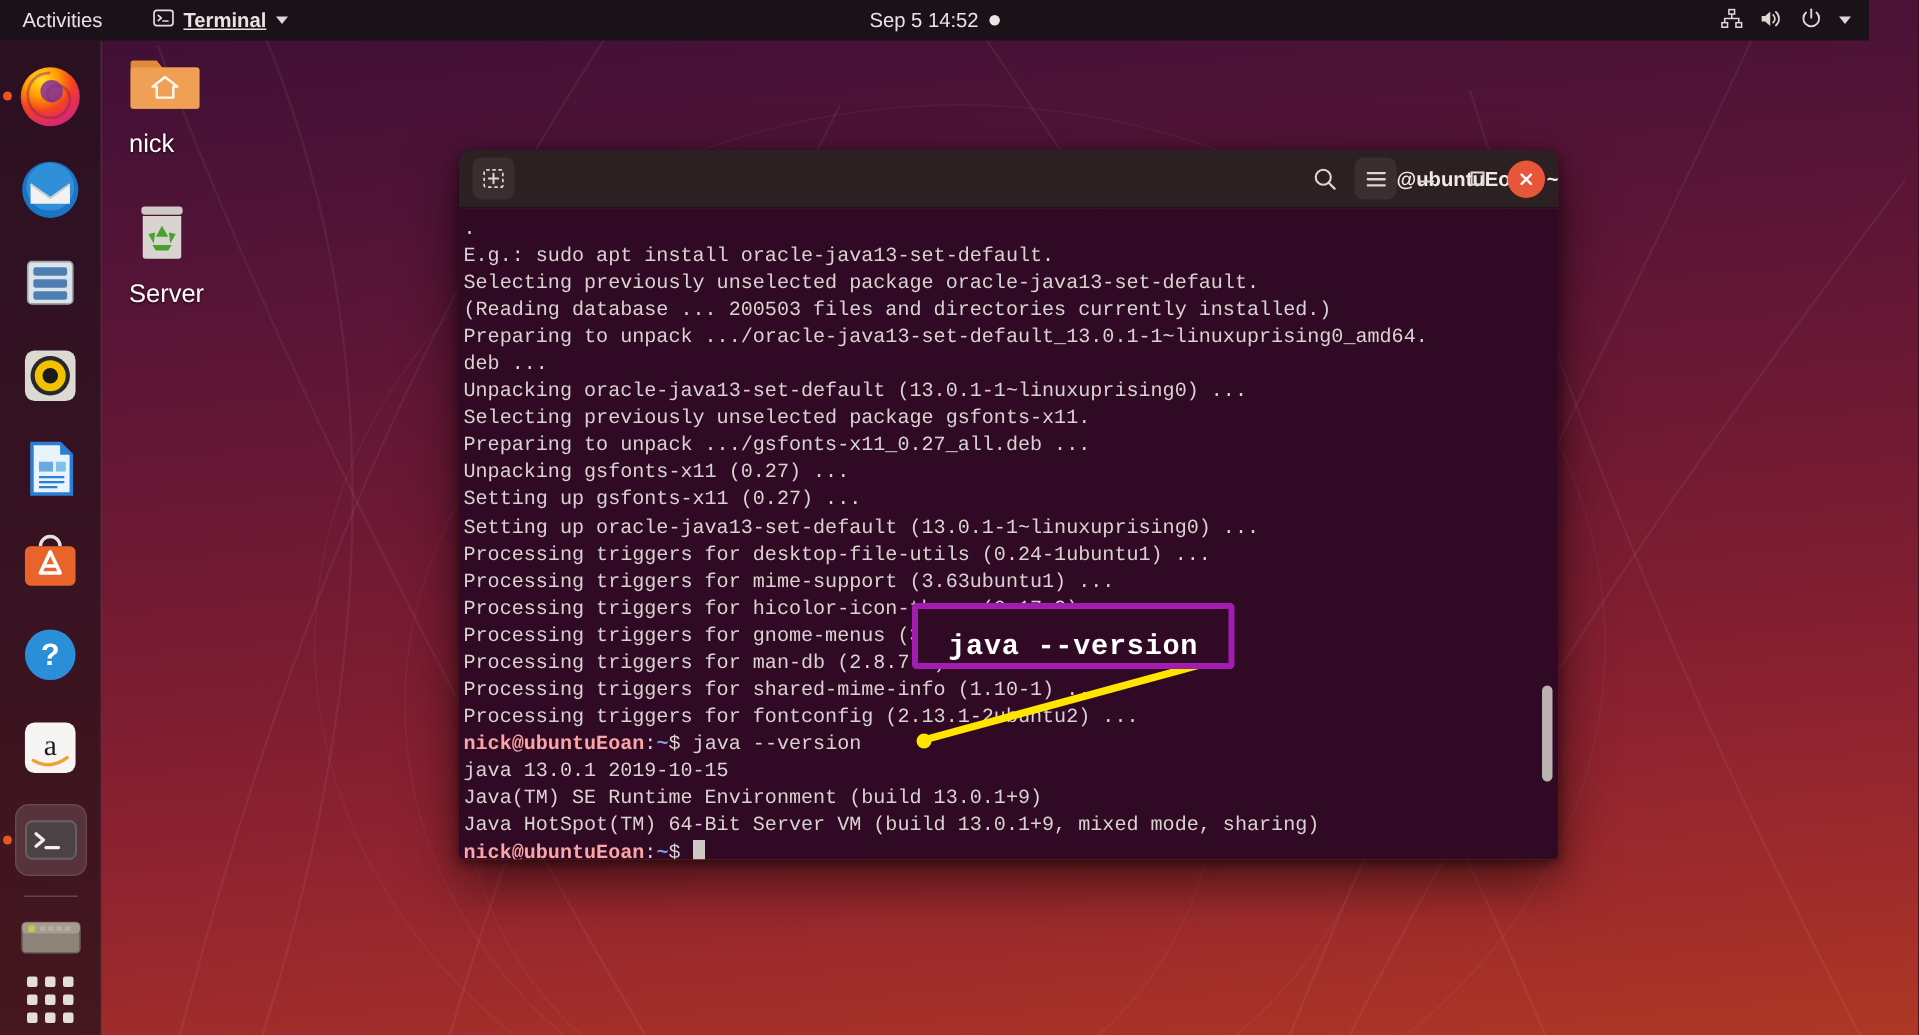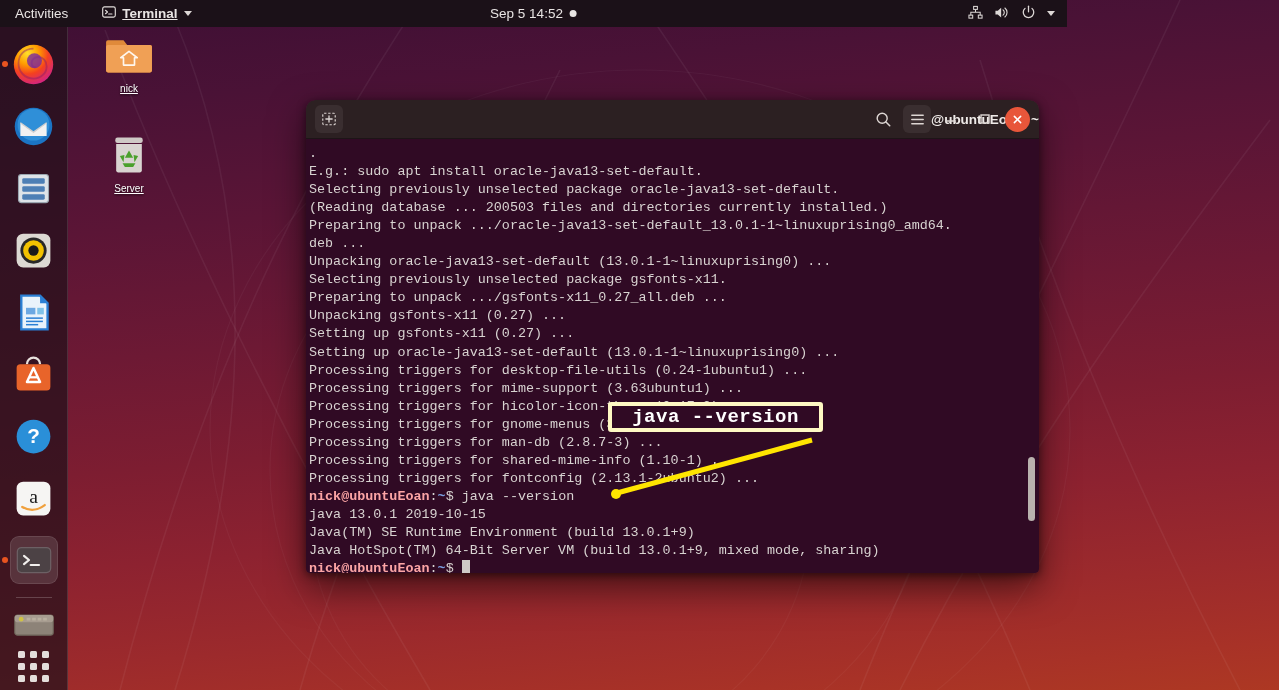--- a/index.html
+++ b/index.html
@@ -15,21 +15,21 @@
     position:absolute; left:0; top:0; width:1279px; height:690px;
     background:linear-gradient(175deg,#3d0f34 0%, #4a1236 14%, #5b1536 30%,
                                #6d1934 46%, #7d1d31 60%, #8d2230 72%,
                                #9c2a2c 84%, #a83227 94%, #ad3823 100%);
     overflow:hidden;
   }
   #wallpaper svg{ position:absolute; left:0; top:0; }
 
   
   #topbar{
-    position:absolute; left:0; top:0; width:1067px; height:27px;
+    position:absolute; left:0; top:0; width:1246px; height:27px;
     background:#1b1118; color:#e8e4e3;
     display:flex; align-items:center; z-index:40;
     font-size:13.5px;
   }
   .tb-item{ display:flex; align-items:center; gap:6px; padding:0 9px; height:27px; }
   #tb-activities{ margin-left:6px; }
   #tb-app{ margin-left:16px; font-weight:bold;text-decoration:underline; }
   #tb-clock{
     position:absolute; left:50%; transform:translateX(-50%);
     display:flex; align-items:center; gap:7px; padding:0 9px; height:27px;
@@ -63,22 +63,22 @@
   }
   #dock-sep{ width:36px; height:1px; background:rgba(255,255,255,0.20); margin:6px 0 2px; }
   #apps-grid{
     position:absolute; bottom:8px; left:50%; transform:translateX(-50%);
     width:42px; display:flex; flex-wrap:wrap; gap:5px; justify-content:center;
   }
   #apps-grid i{ width:7px; height:7px; background:#e4dedb; border-radius:1.5px; display:block; }
 
   
   .desk-icon{
-    position:absolute; width:86px; text-align:center; z-index:10;
-    color:#fff; font-size:10px; text-shadow:0 1px 2px rgba(0,0,0,.75);text-decoration:underline;
+    position:absolute; width:86px; z-index:10;
+    color:#fff; font-size:17px; text-shadow:0 1px 2px rgba(0,0,0,.75);
   }
   .desk-icon .lbl{ margin-top:4px; display:block; }
 
   
   #terminal{
     position:absolute; left:306px; top:100px; width:733px; height:473px;
     border-radius:9px 9px 4px 4px; z-index:20;
     box-shadow:0 14px 36px rgba(0,0,0,.55), 0 2px 8px rgba(0,0,0,.5);
     overflow:hidden;
   }
@@ -116,22 +116,22 @@
   .w{ color:#d8d3d1; }
   #cursor{ display:inline-block; width:8px; height:14px; background:#cfc9c6; vertical-align:-2px; }
   #scrollbar-thumb{
     position:absolute; right:4px; top:318px; width:7px; height:64px;
     background:#b9b2ae; border-radius:4px;
   }
 
   
   #annot-svg{ position:absolute; left:0; top:0; width:1279px; height:690px; z-index:35; pointer-events:none; }
   #annot-box{
-    position:absolute; left:608px; top:402px; width:215px; height:30px;
-    background:#300a24; border:4px solid #fef9c3; border-radius:3px;
+    position:absolute; left:608px; top:402px; width:215px; height:44px;
+    background:#300a24; border:4px solid #a21caf; border-radius:3px;
     display:flex; align-items:flex-end; justify-content:center; z-index:36;
   }
   #annot-box span{
     font-family:"Liberation Mono","DejaVu Sans Mono",monospace;
     font-size:19px; font-weight:bold; color:#ffffff; letter-spacing:.5px;
   }
 </style>
 </head>
 <body>
 

